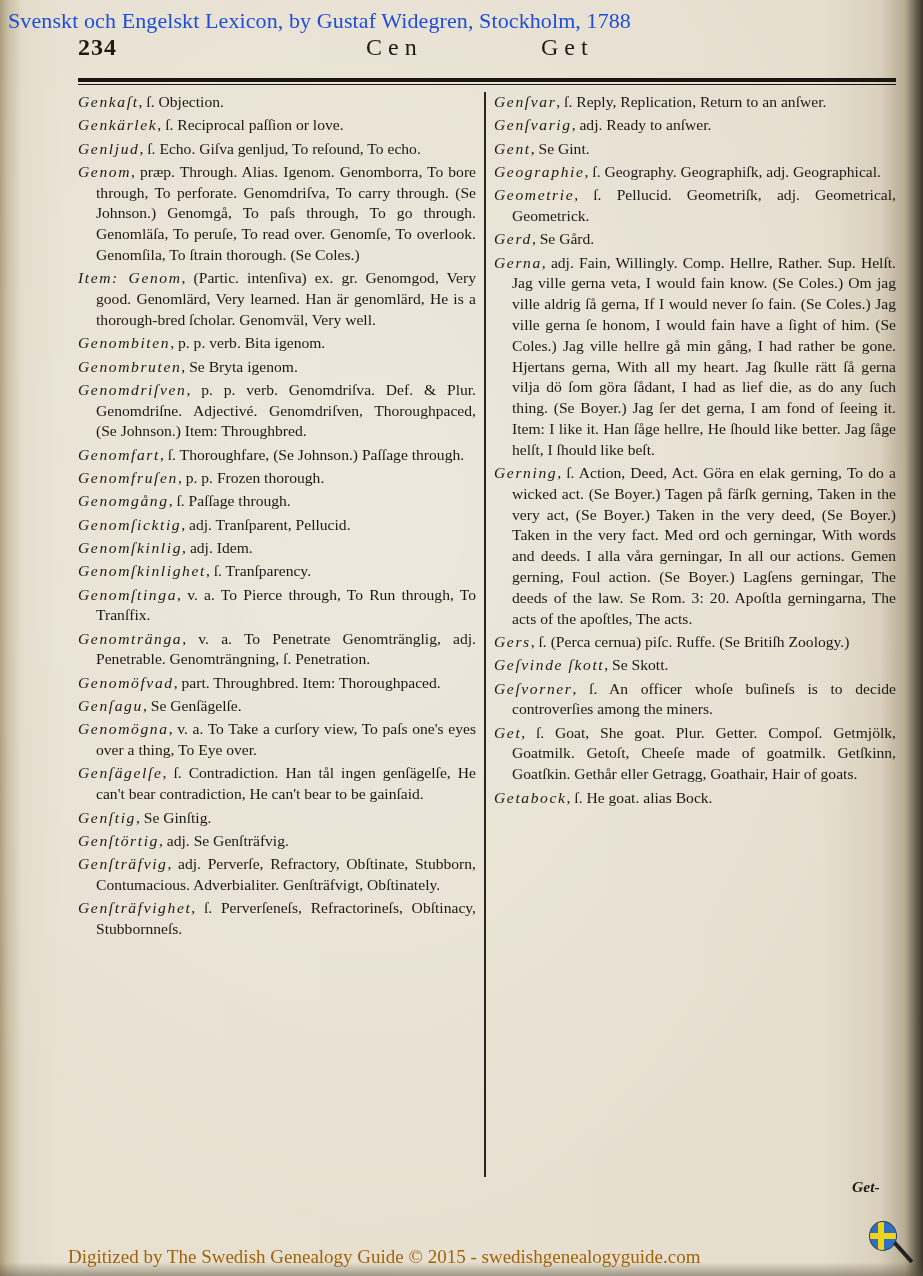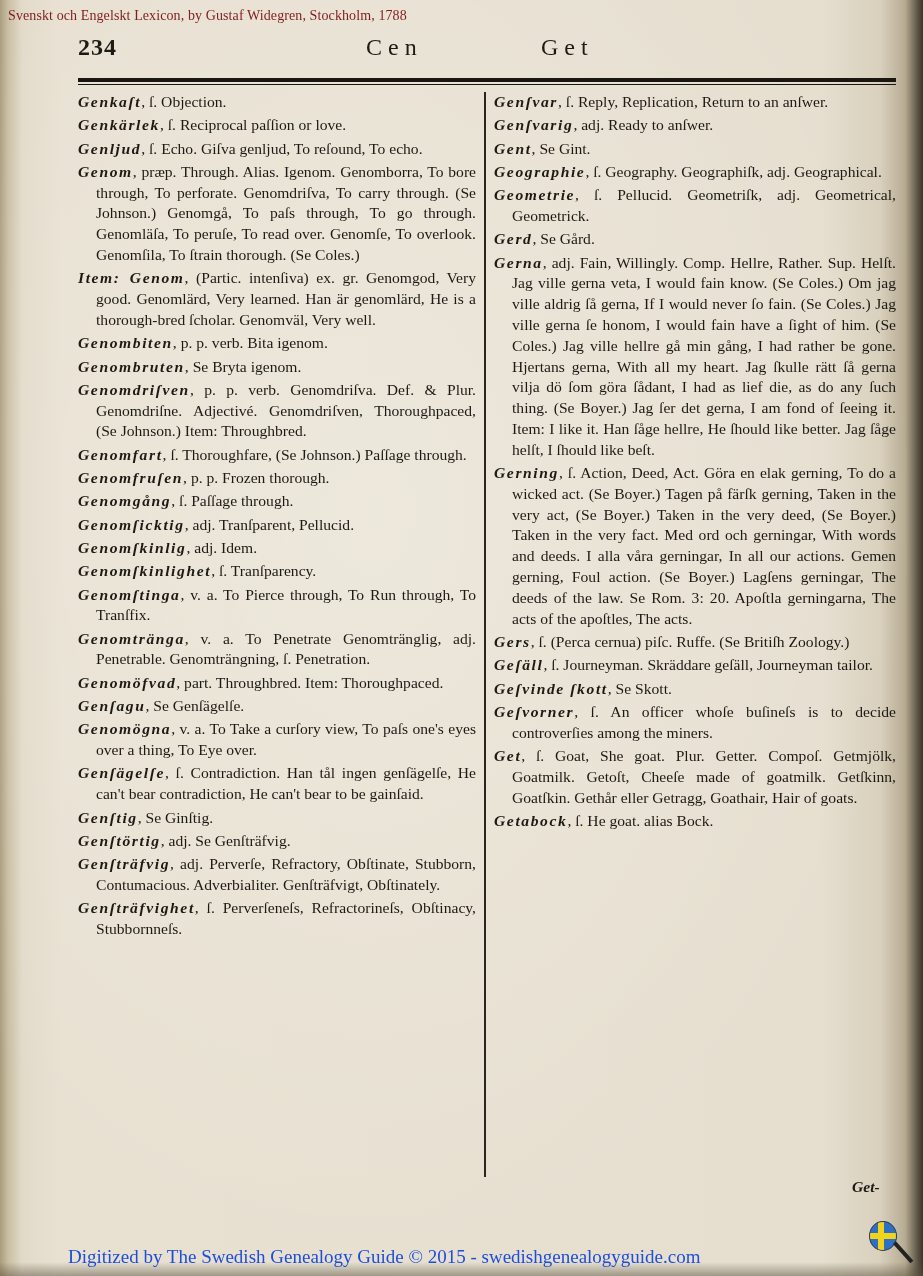--- a/index.html
+++ b/index.html
@@ -14,42 +14,42 @@
     background:
       radial-gradient(ellipse at 40% 40%, rgba(255,255,255,0.25), rgba(0,0,0,0) 70%),
       linear-gradient(90deg, #a99c7c 0px, #c9bea3 8px, #e2dac9 22px, #e8e1d2 60px, #e6dfd0 820px, #d9d0bd 880px, #b7ac93 905px, #5a5244 918px, #3a342a 923px);
   }
   .edge-bottom {
     position:absolute; left:0; bottom:0; width:923px; height:14px;
     background:linear-gradient(180deg, rgba(0,0,0,0), rgba(90,80,60,0.5));
   }
   .banner-top {
     position:absolute; left:8px; top:8px;
-    font-family:"Liberation Serif",serif; font-size:14px; color:#7f1d1d;
+    font-family:"Liberation Serif",serif; font-size:22px; color:#1d4ed8;
     letter-spacing:0.1px; white-space:nowrap;
   }
   .banner-bottom {
     position:absolute; left:68px; top:1246px;
-    font-family:"Liberation Serif",serif; font-size:19px; color:#1d4ed8;
+    font-family:"Liberation Serif",serif; font-size:19px; color:#a16207;
     white-space:nowrap;
   }
   .runhead { position:absolute; top:34px; left:0; width:848px; height:40px; }
   .pagenum { position:absolute; left:78px; top:0; font-size:24px; font-weight:bold; letter-spacing:1px; }
   .guide-left { position:absolute; left:366px; top:0; font-size:24px; letter-spacing:6px; }
   .guide-right { position:absolute; left:541px; top:0; font-size:24px; letter-spacing:6px; }
   .rule {
     position:absolute; left:78px; top:78px; width:818px; height:7px;
     border-top:4px solid #1a1712; border-bottom:1.5px solid #1a1712; box-sizing:border-box;
   }
   .colrule { position:absolute; left:484px; top:92px; width:2px; height:1085px; background:#2a251e; }
   .col { position:absolute; top:92px; font-size:15.6px; line-height:20.8px; }
   .col.left { left:78px; width:398px; }
   .col.right { left:494px; width:402px; }
   .entry { padding-left:18px; text-indent:-18px; text-align:justify; margin-bottom:2.5px; }
-  .hw { font-style:italic; font-weight:bold; letter-spacing:1.6px; }
+  .hw { font-style:italic; font-weight:normal; letter-spacing:1.6px; }
   .catch { position:absolute; left:852px; top:1178px; font-size:15.6px; font-style:italic; font-weight:bold; }
   .flag-icon {
     position:absolute; left:869px; top:1221px; width:26px; height:28px; border-radius:50%;
     background:#2d6fc0; overflow:hidden; border:1px solid #2b3d58;
   }
   .flag-icon .h { position:absolute; left:0; top:11px; width:26px; height:6px; background:#f2d21a; }
   .flag-icon .v { position:absolute; left:8px; top:0; width:6px; height:28px; background:#f2d21a; }
   .mag-handle {
     position:absolute; left:893px; top:1244px; width:4px; height:26px; background:#222;
     transform:rotate(-42deg); transform-origin:top left;
@@ -100,21 +100,20 @@
 <div class="col right" id="rightcol">
     <div class="entry"><span class="hw">Genſvar</span><span>, ſ. Reply, Replication, Return to an anſwer.</span></div>
     <div class="entry"><span class="hw">Genſvarig</span><span>, adj. Ready to anſwer.</span></div>
     <div class="entry"><span class="hw">Gent</span><span>, Se Gint.</span></div>
     <div class="entry"><span class="hw">Geographie</span><span>, ſ. Geography. Geographiſk, adj. Geographical.</span></div>
     <div class="entry"><span class="hw">Geometrie</span><span>, ſ. Pellucid. Geometriſk, adj. Geometrical, Geometrick.</span></div>
     <div class="entry"><span class="hw">Gerd</span><span>, Se Gård.</span></div>
     <div class="entry"><span class="hw">Gerna</span><span>, adj. Fain, Willingly. Comp. Hellre, Rather. Sup. Helſt. Jag ville gerna veta, I would fain know. (Se Coles.) Om jag ville aldrig ſå gerna, If I would never ſo fain. (Se Coles.) Jag ville gerna ſe honom, I would fain have a ſight of him. (Se Coles.) Jag ville hellre gå min gång, I had rather be gone. Hjertans gerna, With all my heart. Jag ſkulle rätt ſå gerna vilja dö ſom göra ſådant, I had as lief die, as do any ſuch thing. (Se Boyer.) Jag ſer det gerna, I am fond of ſeeing it. Item: I like it. Han ſåge hellre, He ſhould like better. Jag ſåge helſt, I ſhould like beſt.</span></div>
     <div class="entry"><span class="hw">Gerning</span><span>, ſ. Action, Deed, Act. Göra en elak gerning, To do a wicked act. (Se Boyer.) Tagen på färſk gerning, Taken in the very act, (Se Boyer.) Taken in the very deed, (Se Boyer.) Taken in the very fact. Med ord och gerningar, With words and deeds. I alla våra gerningar, In all our actions. Gemen gerning, Foul action. (Se Boyer.) Lagſens gerningar, The deeds of the law. Se Rom. 3: 20. Apoſtla gerningarna, The acts of the apoſtles, The acts.</span></div>
     <div class="entry"><span class="hw">Gers</span><span>, ſ. (Perca cernua) piſc. Ruffe. (Se Britiſh Zoology.)</span></div>
-    <div class="entry"><span class="hw">Geſäll</span><span>, ſ. Journeyman. Skräddare geſäll, Journeyman tailor.</span></div>
     <div class="entry"><span class="hw">Geſvinde ſkott</span><span>, Se Skott.</span></div>
     <div class="entry"><span class="hw">Geſvorner</span><span>, ſ. An officer whoſe buſineſs is to decide controverſies among the miners.</span></div>
     <div class="entry"><span class="hw">Get</span><span>, ſ. Goat, She goat. Plur. Getter. Compoſ. Getmjölk, Goatmilk. Getoſt, Cheeſe made of goatmilk. Getſkinn, Goatſkin. Gethår eller Getragg, Goathair, Hair of goats.</span></div>
     <div class="entry"><span class="hw">Getabock</span><span>, ſ. He goat. alias Bock.</span></div>
   </div>
 
 <div class="catch">Get-</div>
 
 <div class="banner-bottom">Digitized by The Swedish Genealogy Guide © 2015 - swedishgenealogyguide.com</div>
 

